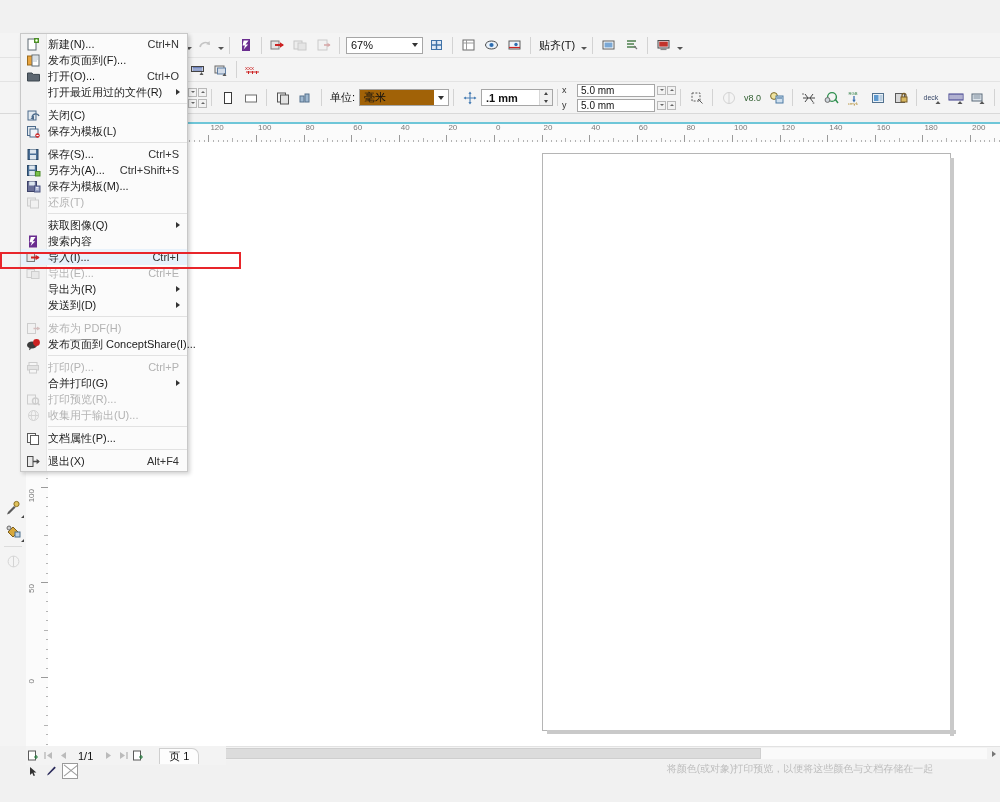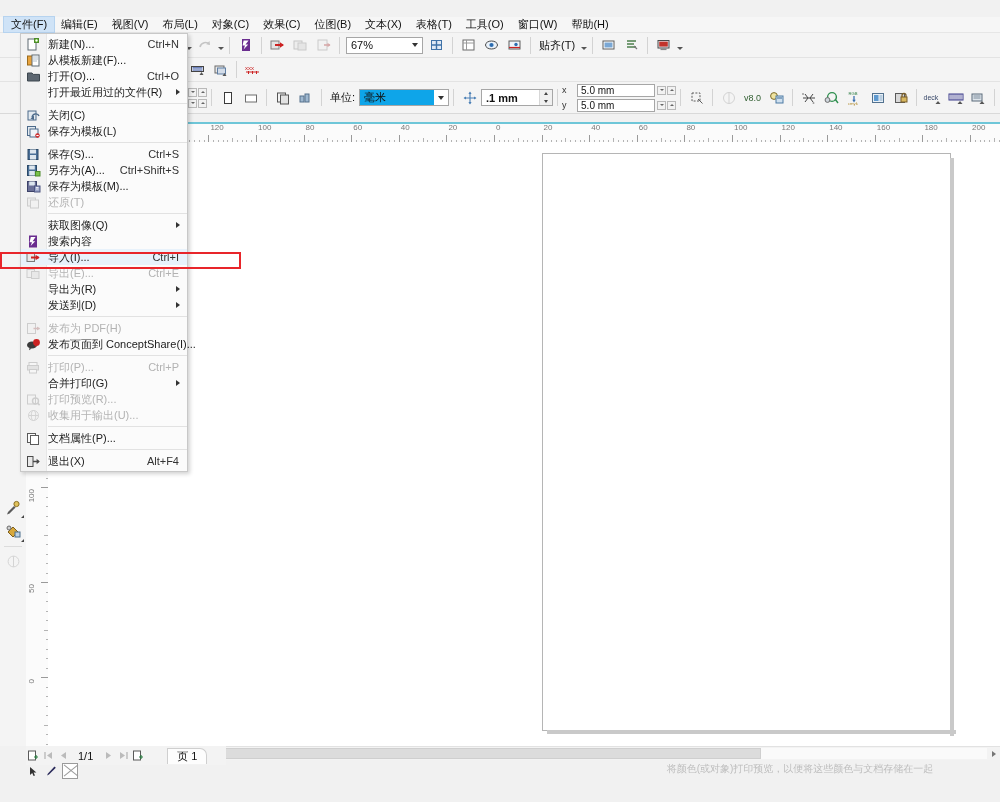--- a/index.html
+++ b/index.html
@@ -68,21 +68,21 @@
   }
   .combo .cv{flex:1;padding:0 4px;font-size:11px;white-space:nowrap;overflow:hidden;}
   .combo .cbtn{
     width:14px;height:15px;display:flex;align-items:center;justify-content:center;
     border-left:0px solid #d7d7d7;
   }
   .combo .cbtn i{
     width:0;height:0;border-left:3px solid transparent;border-right:3px solid transparent;
     border-top:4px solid #333;display:block;
   }
-  .combo.sel .cv{background:#0ea5e9;}
+  .combo.sel .cv{background:#a16207;}
 
   .spin{
     height:17px;border:1px solid #a6a6a6;background:#fff;display:flex;align-items:center;
     box-sizing:border-box;flex:none;
   }
   .spin .sv{flex:1;padding:0 4px;font-size:11px;white-space:nowrap;font-weight:bold;}
   .spin .sbtns{display:flex;flex-direction:column;width:12px;height:15px;border-left:1px solid #d7d7d7;}
   .spin .sbtns span{
     flex:1;display:flex;align-items:center;justify-content:center;background:#f0f0f0;
   }
@@ -133,21 +133,21 @@
   .sb-thumb{position:absolute;top:0;height:11px;background:#dcdcdc;border:1px solid #cfcfcf;box-sizing:border-box;}
 
   
   #pagenav{position:absolute;left:26px;top:746px;width:200px;height:19px;display:flex;align-items:center;gap:1px;background:#f3f3f3;}
   .pn-btn{width:14px;height:15px;display:flex;align-items:center;justify-content:center;flex:none;}
   .pn-btn.dis{opacity:.35;}
   .pn-count{font-size:11px;padding:0 7px;white-space:nowrap;}
   .pagetab{
     height:15px;padding:0 9px 0 9px;font-size:11px;background:#fdfdfd;
     border:1px solid #cfcfcf;border-bottom:none;display:flex;align-items:center;
-    border-radius:0 7px 0 0;margin-left:21px;
+    border-radius:0 7px 0 0;margin-left:13px;
   }
   #objbar{position:absolute;left:26px;top:763px;width:240px;height:16px;display:flex;align-items:center;gap:4px;}
   #statusbar{position:absolute;left:0;top:780px;width:1000px;height:22px;background:#f3f3f3;border-top:1px solid #e5e5e5;display:flex;align-items:center;}
   #coords{font-size:11px;padding-left:6px;white-space:nowrap;}
   #palette-hint{
     position:absolute;left:600px;top:762px;width:400px;height:14px;
     font-size:10px;color:#bdbdbd;text-align:center;white-space:nowrap;
   }
   #nocolor{width:14px;height:14px;border:1px solid #9a9a9a;background:#fff;position:relative;flex:none;}
   #nocolor::before,#nocolor::after{content:"";position:absolute;left:-1px;top:6px;width:18px;height:1px;background:#9a9a9a;transform-origin:center;}
@@ -176,34 +176,20 @@
     border:2px solid #e8252a;box-sizing:border-box;z-index:60;pointer-events:none;
     background:transparent;
   }
 </style>
 </head>
 <body>
 
 <div class="app">
 
 
-  <div class="menubar">
-    <div class="mb-item active">文件(F)</div>
-    <div class="mb-item">编辑(E)</div>
-    <div class="mb-item">视图(V)</div>
-    <div class="mb-item">布局(L)</div>
-    <div class="mb-item">对象(C)</div>
-    <div class="mb-item">效果(C)</div>
-    <div class="mb-item">位图(B)</div>
-    <div class="mb-item">文本(X)</div>
-    <div class="mb-item">表格(T)</div>
-    <div class="mb-item">工具(O)</div>
-    <div class="mb-item">窗口(W)</div>
-    <div class="mb-item">帮助(H)</div>
-  </div>
 
   <div class="toolbar" id="toolbar-std">
     <div style="width:184px;height:1px;flex:none;"></div>
 
     <div class="tb-arrow">
         <i></i>
       </div>
     <div class="tb-btn dis">
       <svg width="15" height="14" viewBox="0 0 15 14">
           <path d="M3 9 C4 4, 10 3.5, 12 6" stroke="#777" stroke-width="1.6" fill="none"></path>
@@ -949,21 +935,21 @@
         <span class="mi-acc">Ctrl+N</span>
       </div>
       <div class="mi">
         <span class="mi-ico">
           <svg width="15" height="13" viewBox="0 0 15 13">
             <rect x="1.5" y="2" width="6" height="9" fill="#e8a33d" stroke="#9a6b1c"></rect>
             <rect x="6" y="1" width="7" height="11" fill="#fff" stroke="#5f6a72"></rect>
             <path d="M7 3 H12 M7 5 H12 M7 7 H11" stroke="#9fb0bd" stroke-width=".8"></path>
           </svg>
         </span>
-        <span class="mi-lab">从模板新建(F)...</span>
+        <span class="mi-lab">发布页面到(F)...</span>
       </div>
       <div class="mi">
         <span class="mi-ico">
           <svg width="15" height="13" viewBox="0 0 15 13">
             <path d="M1.5 3 H6 L7.2 4.4 H13.5 V11 H1.5 Z" fill="#5c6670" stroke="#3c464e"></path>
           </svg>
         </span>
         <span class="mi-lab">打开(O)...</span>
         <span class="mi-acc">Ctrl+O</span>
       </div>

